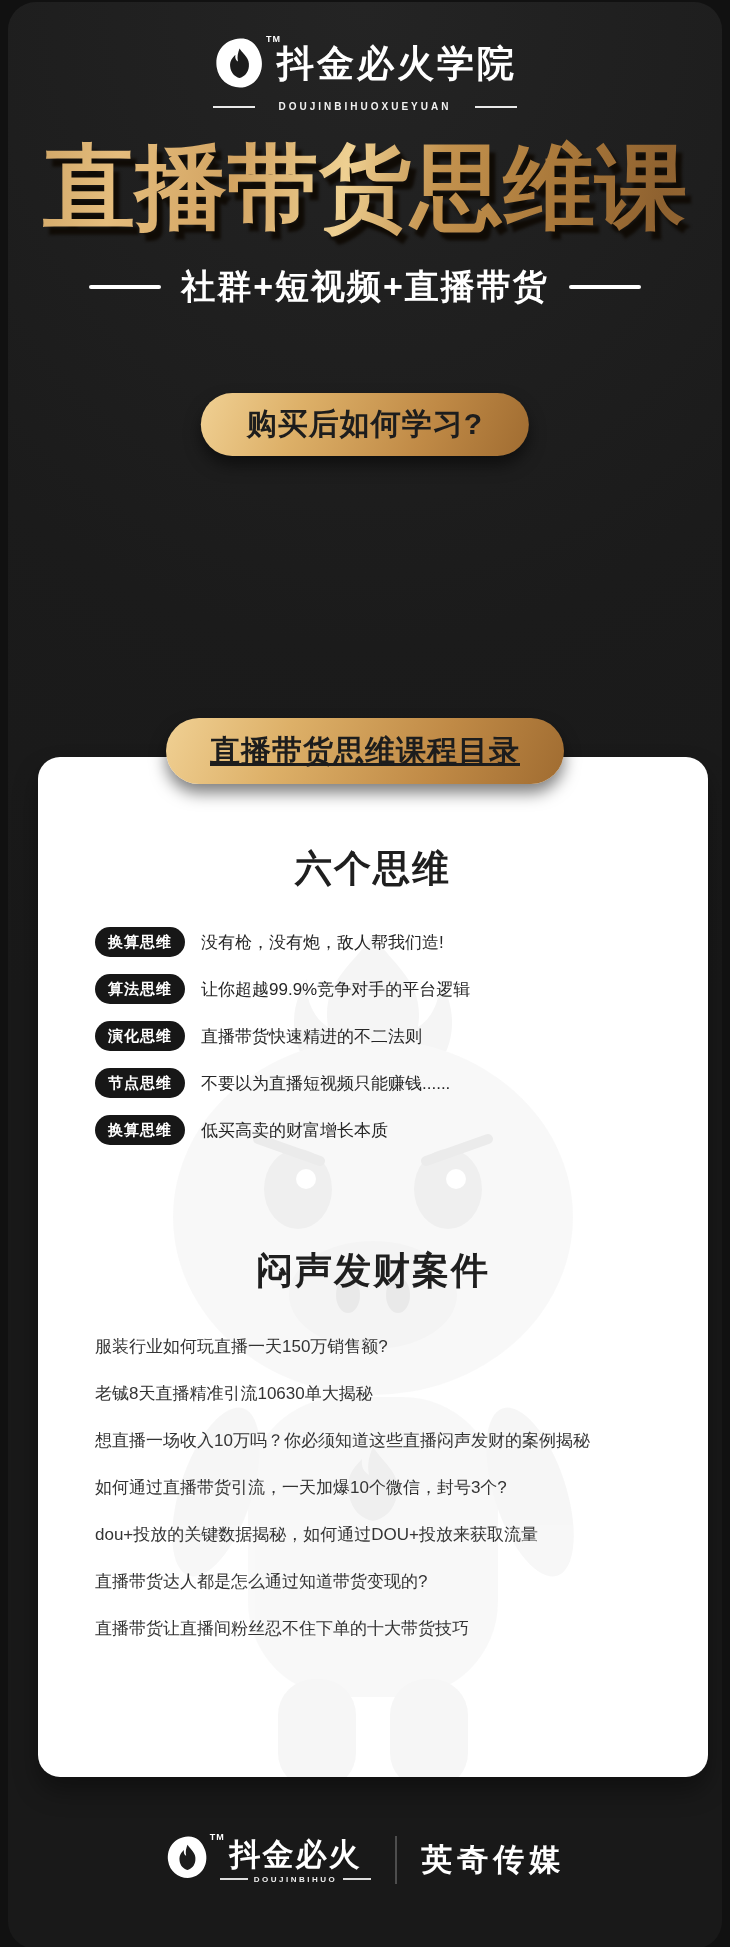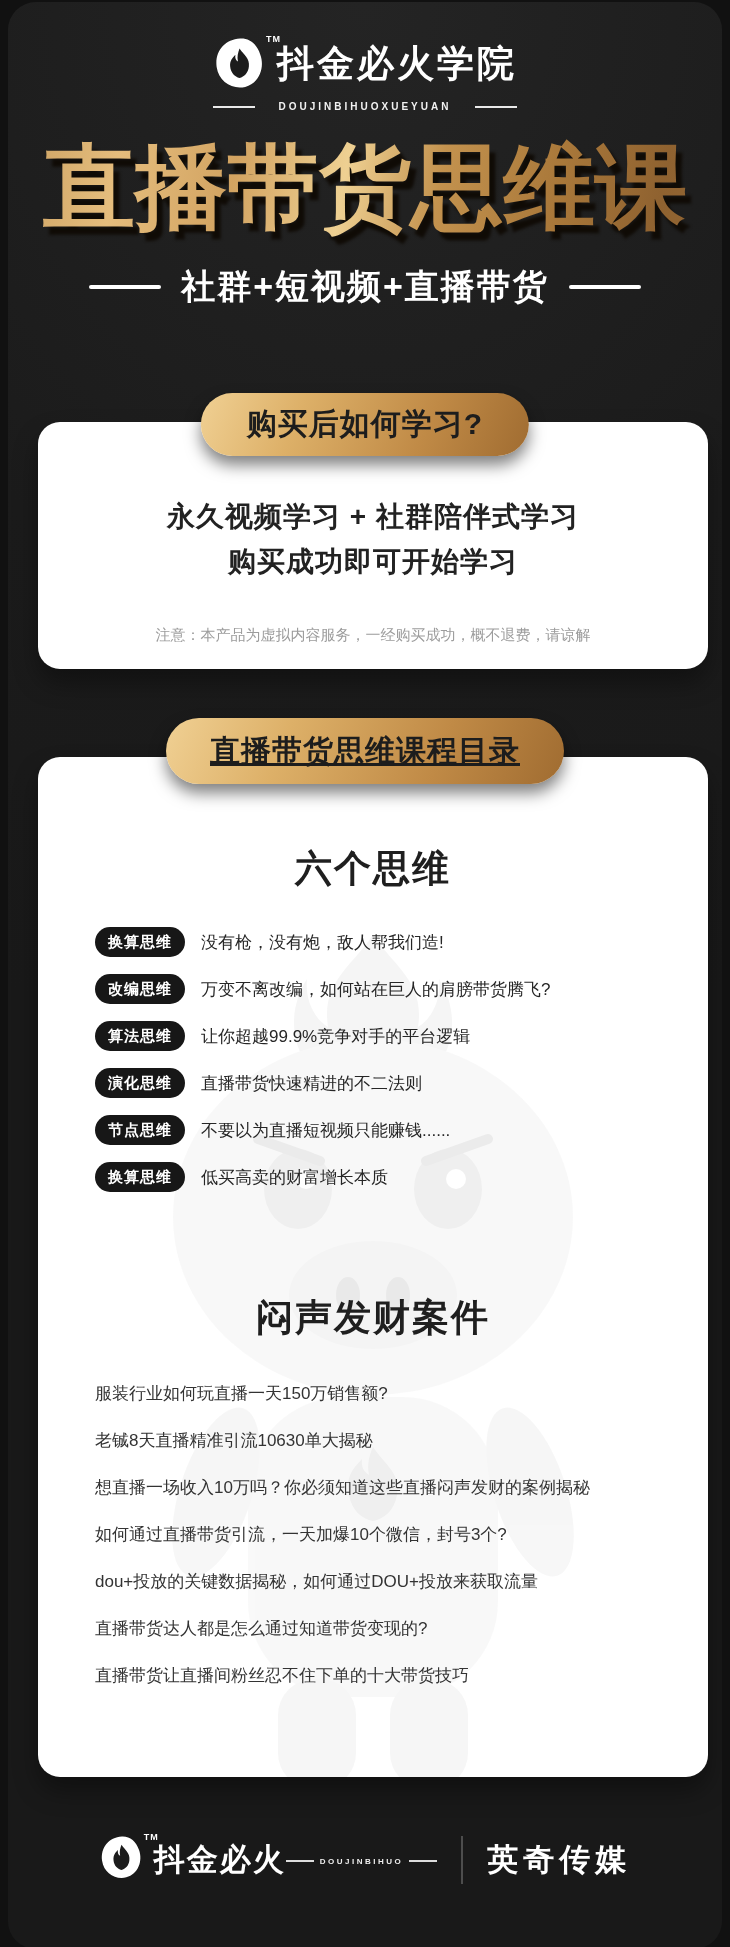--- a/index.html
+++ b/index.html
@@ -53,21 +53,21 @@
   .six-list{margin:36px 0 0 57px;padding:0;list-style:none;}
   .six-item{display:flex;align-items:center;gap:16px;height:30px;margin-bottom:17px;}
   .six-tag{background:#171717;color:#fff;font-size:15px;font-weight:700;height:30px;line-height:30px;
     padding:0 13px;border-radius:16px;letter-spacing:1px;flex:0 0 auto;}
   .six-text{font-size:17px;color:#262626;font-weight:500;white-space:nowrap;}
   .case-list{margin:41px 40px 0 57px;}
   .case-item{margin:0 0 21px;font-size:17px;color:#333;line-height:26px;font-weight:500;white-space:nowrap;}
   
   .site-footer{position:absolute;top:1832px;left:0;width:100%;display:flex;align-items:center;justify-content:center;gap:24px;}
   .f-brand{display:flex;align-items:center;gap:11px;}
-  .f-name-block{display:flex;flex-direction:row;align-items:center;}
+  .f-name-block{display:flex;flex-direction:column;align-items:center;}
   .f-name{font-size:31px;font-weight:900;color:#fff;letter-spacing:2px;line-height:36px;}
   .f-sub-row{display:flex;align-items:center;gap:6px;margin-top:2px;}
   .f-dash{width:28px;height:1.5px;background:#ddd;}
   .f-sub{font-size:8px;letter-spacing:2.5px;color:#eee;font-weight:600;}
   .f-divider{width:2px;height:48px;background:#4d4d4d;}
   .f-partner{font-size:31px;font-weight:800;color:#fff;letter-spacing:5px;}
 </style>
 </head>
 <body>
 
@@ -97,25 +97,20 @@
   </h1>
   <div class="hero-sub">
     <span class="hline"></span>
     <span class="hero-sub-text">社群+短视频+直播带货</span>
     <span class="hline"></span>
   </div>
 
   <div class="badge badge1">
     <span>购买后如何学习?</span>
   </div>
-  <section class="card card1">
-    <p class="learn-line1">永久视频学习 + 社群陪伴式学习</p>
-    <p class="learn-line2">购买成功即可开始学习</p>
-    <p class="learn-note">注意：本产品为虚拟内容服务，一经购买成功，概不退费，请谅解</p>
-  </section>
 
   <div class="badge badge2">
     <span>直播带货思维课程目录</span>
   </div>
   <section class="card card2">
 
     <svg class="watermark" width="470" height="900" viewBox="0 0 470 900">
       <path d="M235 8c22 32 52 48 45 92 16-10 23-30 21-48 25 40 13 88-27 108h-78c-40-20-52-68-27-108-2 18 5 38 21 48-7-44 23-60 45-92z" fill="#ededed"></path>
       <ellipse cx="235" cy="290" rx="200" ry="178" fill="#f4f4f4"></ellipse>
       <ellipse cx="160" cy="262" rx="34" ry="40" fill="#e3e3e3"></ellipse>
@@ -134,24 +129,20 @@
       <rect x="252" y="752" width="78" height="110" rx="36" fill="#efefef"></rect>
     </svg>
 
     <div class="card2-content">
       <h2 class="section-heading">六个思维</h2>
 
       <ul class="six-list">
         <li class="six-item">
           <span class="six-tag">换算思维</span>
           <span class="six-text">没有枪，没有炮，敌人帮我们造!</span>
-        </li>
-        <li class="six-item">
-          <span class="six-tag">改编思维</span>
-          <span class="six-text">万变不离改编，如何站在巨人的肩膀带货腾飞?</span>
         </li>
         <li class="six-item">
           <span class="six-tag">算法思维</span>
           <span class="six-text">让你超越99.9%竞争对手的平台逻辑</span>
         </li>
         <li class="six-item">
           <span class="six-tag">演化思维</span>
           <span class="six-text">直播带货快速精进的不二法则</span>
         </li>
         <li class="six-item">

